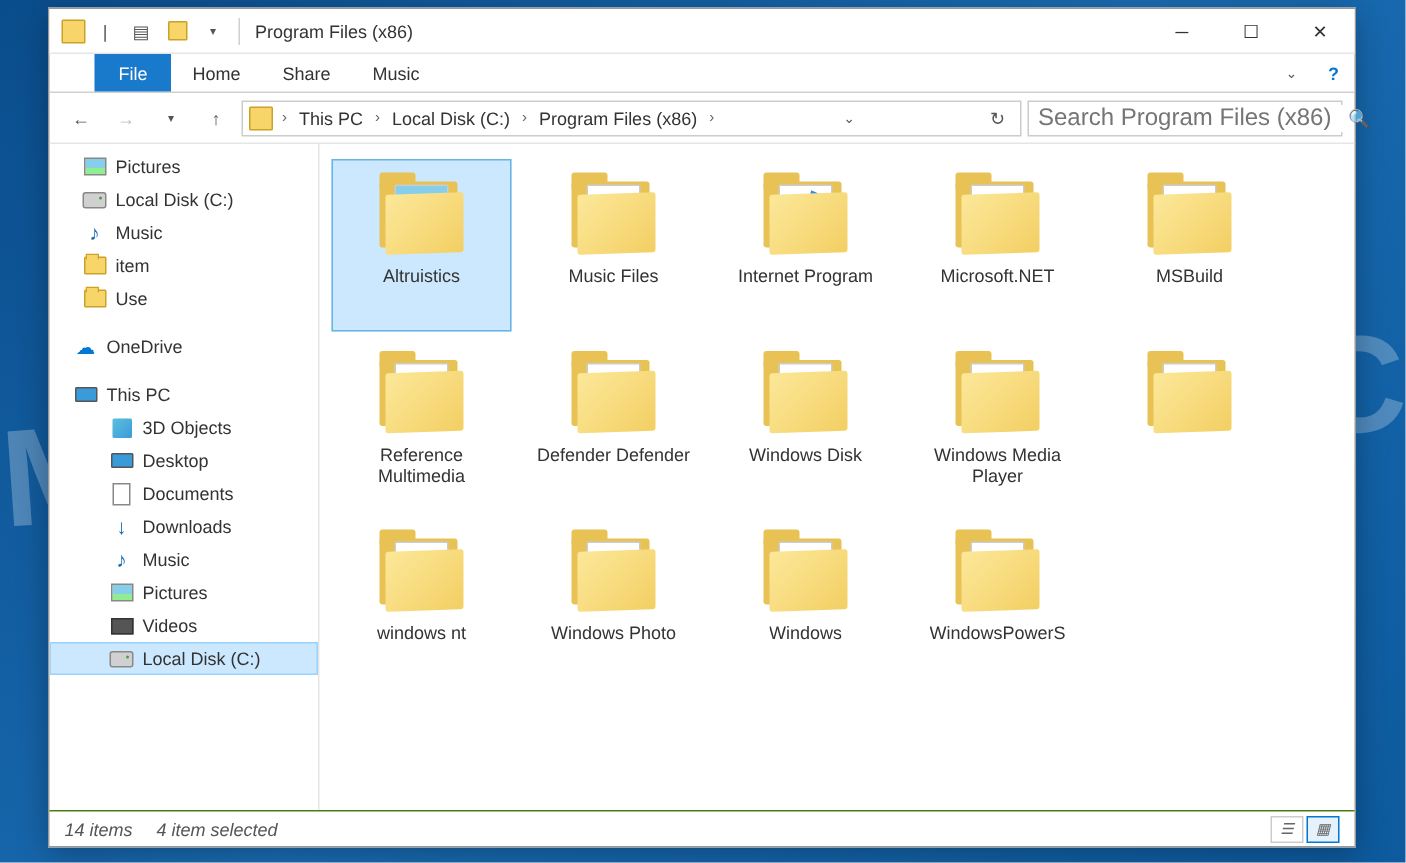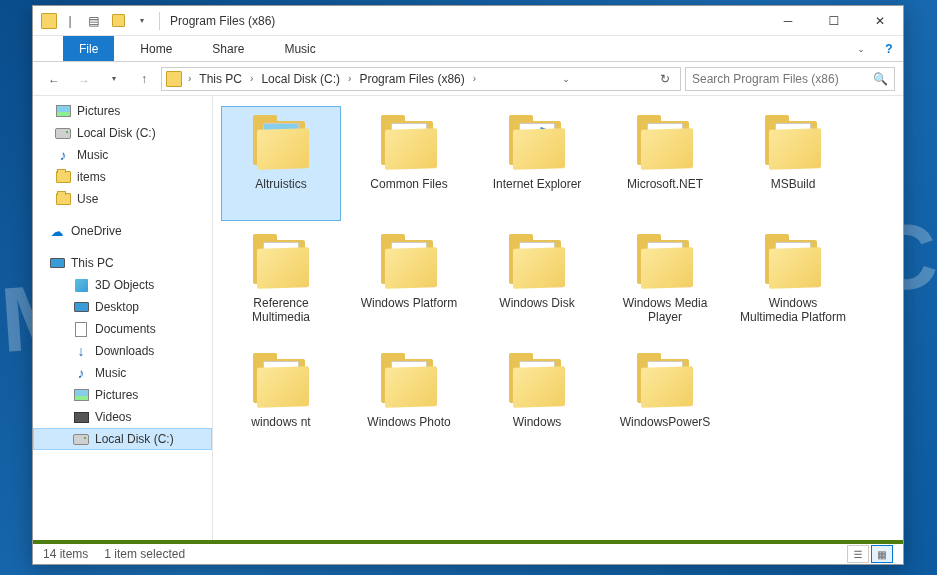--- a/index.html
+++ b/index.html
@@ -8,33 +8,33 @@
 .titlebar { height: 30px; background: #fff; display: flex; align-items: center; padding-left: 8px; border-bottom: 1px solid #e5e5e5; }
 .titlebar .qat { display: flex; align-items: center; gap: 2px; }
 .titlebar .tb-icon { width: 16px; height: 16px; background: #f8d568; border: 1px solid #c9a227; border-radius: 1px; }
 .titlebar .qat-btn { width: 22px; height: 22px; display:flex; align-items:center; justify-content:center; color:#555;}
 .titlebar .sep { width: 1px; height: 18px; background: #d0d0d0; margin: 0 6px; }
 .titlebar .title { margin-left: 4px; color: #333; }
 .titlebar .winbtns { margin-left: auto; display: flex; }
 .titlebar .winbtn { width: 46px; height: 30px; display: flex; align-items: center; justify-content: center; color: #333; }
 .ribbon { height: 26px; display: flex; align-items: stretch; border-bottom: 1px solid #d0d0d0; }
 .ribbon .file-tab { background: #1979ca; color: #fff; padding: 0 16px; display:flex; align-items:center;margin-left:30px; }
-.ribbon .tab { padding: 0 14px; display:flex; align-items:center; color:#333;margin-left:12px; }
+.ribbon .tab { padding: 0 14px; display:flex; align-items:center; color:#333; }
 .ribbon .spacer { flex:1; }
 .ribbon .ribbon-ctrl { width: 28px; display:flex; align-items:center; justify-content:center; color:#555; }
 .addrbar { height: 34px; display: flex; align-items: center; padding: 4px 8px; gap: 4px; border-bottom: 1px solid #e5e5e5; }
 .nav-btn { width: 26px; height: 26px; display: flex; align-items: center; justify-content: center; color: #555; border-radius: 2px; }
 .nav-btn.disabled { color: #bbb; }
 .addr-box { flex: 1; height: 24px; border: 1px solid #ccc; display: flex; align-items: center; padding: 0 4px; gap: 2px; }
 .addr-box .crumb { display:flex; align-items:center; padding: 0 4px; color:#333; white-space:nowrap; }
 .addr-box .chev { color:#666; font-size:10px; padding:0 2px;}
 .addr-box .ab-folder { width:16px; height:16px; background:#f8d568; border:1px solid #c9a227; border-radius:1px; margin-right:2px;}
 .addr-box .addr-btn { width:22px; height:22px; display:flex; align-items:center; justify-content:center; color:#555; margin-left:auto;}
 .search-box { width: 210px; height: 24px; border: 1px solid #ccc; display:flex; align-items:center; padding: 0 6px; color:#888; }
-.search-box input { border:none; outline:none; flex:1; color:#333; font-size:12px;}
+.search-box input { border:none; outline:none; flex:1; color:#333; font-size:16px;}
 .search-box .s-icon { color:#888; }
 .content { flex: 1; display: flex; min-height: 0; justify-content: flex-end; }
 .navpane { width: 180px; border-right: 1px solid #e5e5e5; overflow-y: auto; padding: 4px 0; }
 .nav-item { height: 22px; display: flex; align-items: center; padding-left: 22px; gap: 6px; color:#333; white-space:nowrap; }
 .nav-item.l2 { padding-left: 40px; }
 .nav-item.sel { background: #cce8ff; border: 1px solid #99d1ff; padding-left:21px; }
 .nav-item.l2.sel { padding-left: 39px; }
 .nav-ico { width:16px; height:16px; display:flex; align-items:center; justify-content:center; flex-shrink:0;}
 .ico-folder { background:#f8d568; border:1px solid #c9a227; border-radius:1px; width:15px; height:12px; position:relative; }
 .ico-folder::before{content:"";position:absolute;top:-3px;left:0;width:7px;height:3px;background:#f8d568;border:1px solid #c9a227;border-bottom:none;border-radius:1px 1px 0 0;}
@@ -56,21 +56,21 @@
 .ticon .fold-back { position:absolute; left:4px; top:6px; width:52px; height:44px; background:#e8c254; border-radius:2px;}
 .ticon .fold-tab { position:absolute; left:4px; top:0; width:24px; height:10px; background:#e8c254; border-radius:2px 2px 0 0;}
 .ticon .fold-front { position:absolute; left:8px; top:14px; width:52px; height:40px; background:linear-gradient(135deg,#fce89a,#f3cf63); border-radius:2px; transform:skewY(-2deg);}
 .ticon .paper { position:absolute; left:14px; top:8px; width:36px; height:42px; background:#fff; border:1px solid #ccc; border-radius:1px;}
 .ticon .paper.thumb { background:linear-gradient(180deg,#87ceeb 55%,#e8b84a 55%);}
 .ticon .paper.lines::before{content:"";position:absolute;left:4px;top:6px;width:8px;height:28px;background:repeating-linear-gradient(180deg,#5b9bd5 0 3px,transparent 3px 6px);}
 .ticon .paper.ie-logo{display:flex;align-items:center;justify-content:center;}
 .ticon .paper.ie-logo::after{content:"";width:26px;height:26px;border:5px solid #2e8ae6;border-radius:50%;border-top-color:transparent;transform:rotate(-30deg);}
 .ticon .paper.gear{display:flex;align-items:center;justify-content:center;color:#bbb;font-size:26px;}
 .tile .tlabel { text-align: center; line-height: 14px; color: #333; max-height:44px; overflow:hidden; }
-.statusbar { height: 24px; border-top: 4px solid #4d7c0f; display: flex; align-items: center; padding: 0 10px; gap: 16px; color:#555; }
+.statusbar { height: 24px; border-top: 1px solid #4d7c0f; display: flex; align-items: center; padding: 0 10px; gap: 16px; color:#555;font-style:italic; }
 .statusbar .viewbtns { margin-left:auto; display:flex; gap:2px;}
 .viewbtn { width:22px; height:18px; border:1px solid #ccc; display:flex; align-items:center; justify-content:center; font-size:10px; color:#666;}
 .viewbtn.active { border-color:#0078d4; background:#e5f1fb;}
 .watermark { position: absolute; left:0; right:0; top:50%; transform:translateY(-50%) rotate(-4deg); font-size:92px; font-weight:700; color:rgba(180,205,225,0.38); pointer-events:none; letter-spacing:3px; text-align:center; white-space:nowrap;}
 </style>
 </head>
 <body>
 
 <div class="watermark">MYANTISPYWARE.COM</div>
 
@@ -142,21 +142,21 @@
           <span>Local Disk (C:)</span>
         </div>
       <div class="nav-item">
           <span class="nav-ico ico-music">♪</span>
           <span>Music</span>
         </div>
       <div class="nav-item">
           <span class="nav-ico">
             <span class="ico-folder"></span>
           </span>
-          <span>items</span>
+          <span>item</span>
         </div>
       <div class="nav-item">
           <span class="nav-ico">
             <span class="ico-folder"></span>
           </span>
           <span>Use</span>
         </div>
       <div style="height:10px"></div>
       <div class="nav-item" style="padding-left:16px">
           <span class="nav-ico ico-cloud">☁</span>
@@ -226,30 +226,30 @@
             </div>
             <div class="tlabel">Altruistics</div>
           </div>
           <div class="tile">
             <div class="ticon">
               <div class="fold-tab"></div>
               <div class="fold-back"></div>
               <div class="paper lines"></div>
               <div class="fold-front"></div>
             </div>
-            <div class="tlabel">Common Files</div>
+            <div class="tlabel">Music Files</div>
           </div>
           <div class="tile">
             <div class="ticon">
               <div class="fold-tab"></div>
               <div class="fold-back"></div>
               <div class="paper ie-logo"></div>
               <div class="fold-front"></div>
             </div>
-            <div class="tlabel">Internet Explorer</div>
+            <div class="tlabel">Internet Program</div>
           </div>
           <div class="tile">
             <div class="ticon">
               <div class="fold-tab"></div>
               <div class="fold-back"></div>
               <div class="paper lines"></div>
               <div class="fold-front"></div>
             </div>
             <div class="tlabel">Microsoft.NET</div>
           </div>
@@ -271,21 +271,21 @@
             </div>
             <div class="tlabel">Reference Multimedia</div>
           </div>
           <div class="tile">
             <div class="ticon">
               <div class="fold-tab"></div>
               <div class="fold-back"></div>
               <div class="paper lines"></div>
               <div class="fold-front"></div>
             </div>
-            <div class="tlabel">Windows Platform</div>
+            <div class="tlabel">Defender Defender</div>
           </div>
           <div class="tile">
             <div class="ticon">
               <div class="fold-tab"></div>
               <div class="fold-back"></div>
               <div class="paper"></div>
               <div class="fold-front"></div>
             </div>
             <div class="tlabel">Windows Disk</div>
           </div>
@@ -298,21 +298,20 @@
             </div>
             <div class="tlabel">Windows Media Player</div>
           </div>
           <div class="tile">
             <div class="ticon">
               <div class="fold-tab"></div>
               <div class="fold-back"></div>
               <div class="paper gear">⚙</div>
               <div class="fold-front"></div>
             </div>
-            <div class="tlabel">Windows Multimedia Platform</div>
           </div>
           <div class="tile">
             <div class="ticon">
               <div class="fold-tab"></div>
               <div class="fold-back"></div>
               <div class="paper"></div>
               <div class="fold-front"></div>
             </div>
             <div class="tlabel">windows nt</div>
           </div>
@@ -342,19 +341,19 @@
               <div class="fold-front"></div>
             </div>
             <div class="tlabel">WindowsPowerS</div>
           </div>
         </div>
     </div>
   </div>
 
   <div class="statusbar">
     <span>14 items</span>
-    <span>1 item selected</span>
+    <span>4 item selected</span>
     <div class="viewbtns">
       <div class="viewbtn">☰</div>
       <div class="viewbtn active">▦</div>
     </div>
   </div>
 </div>
 
 </body></html>

